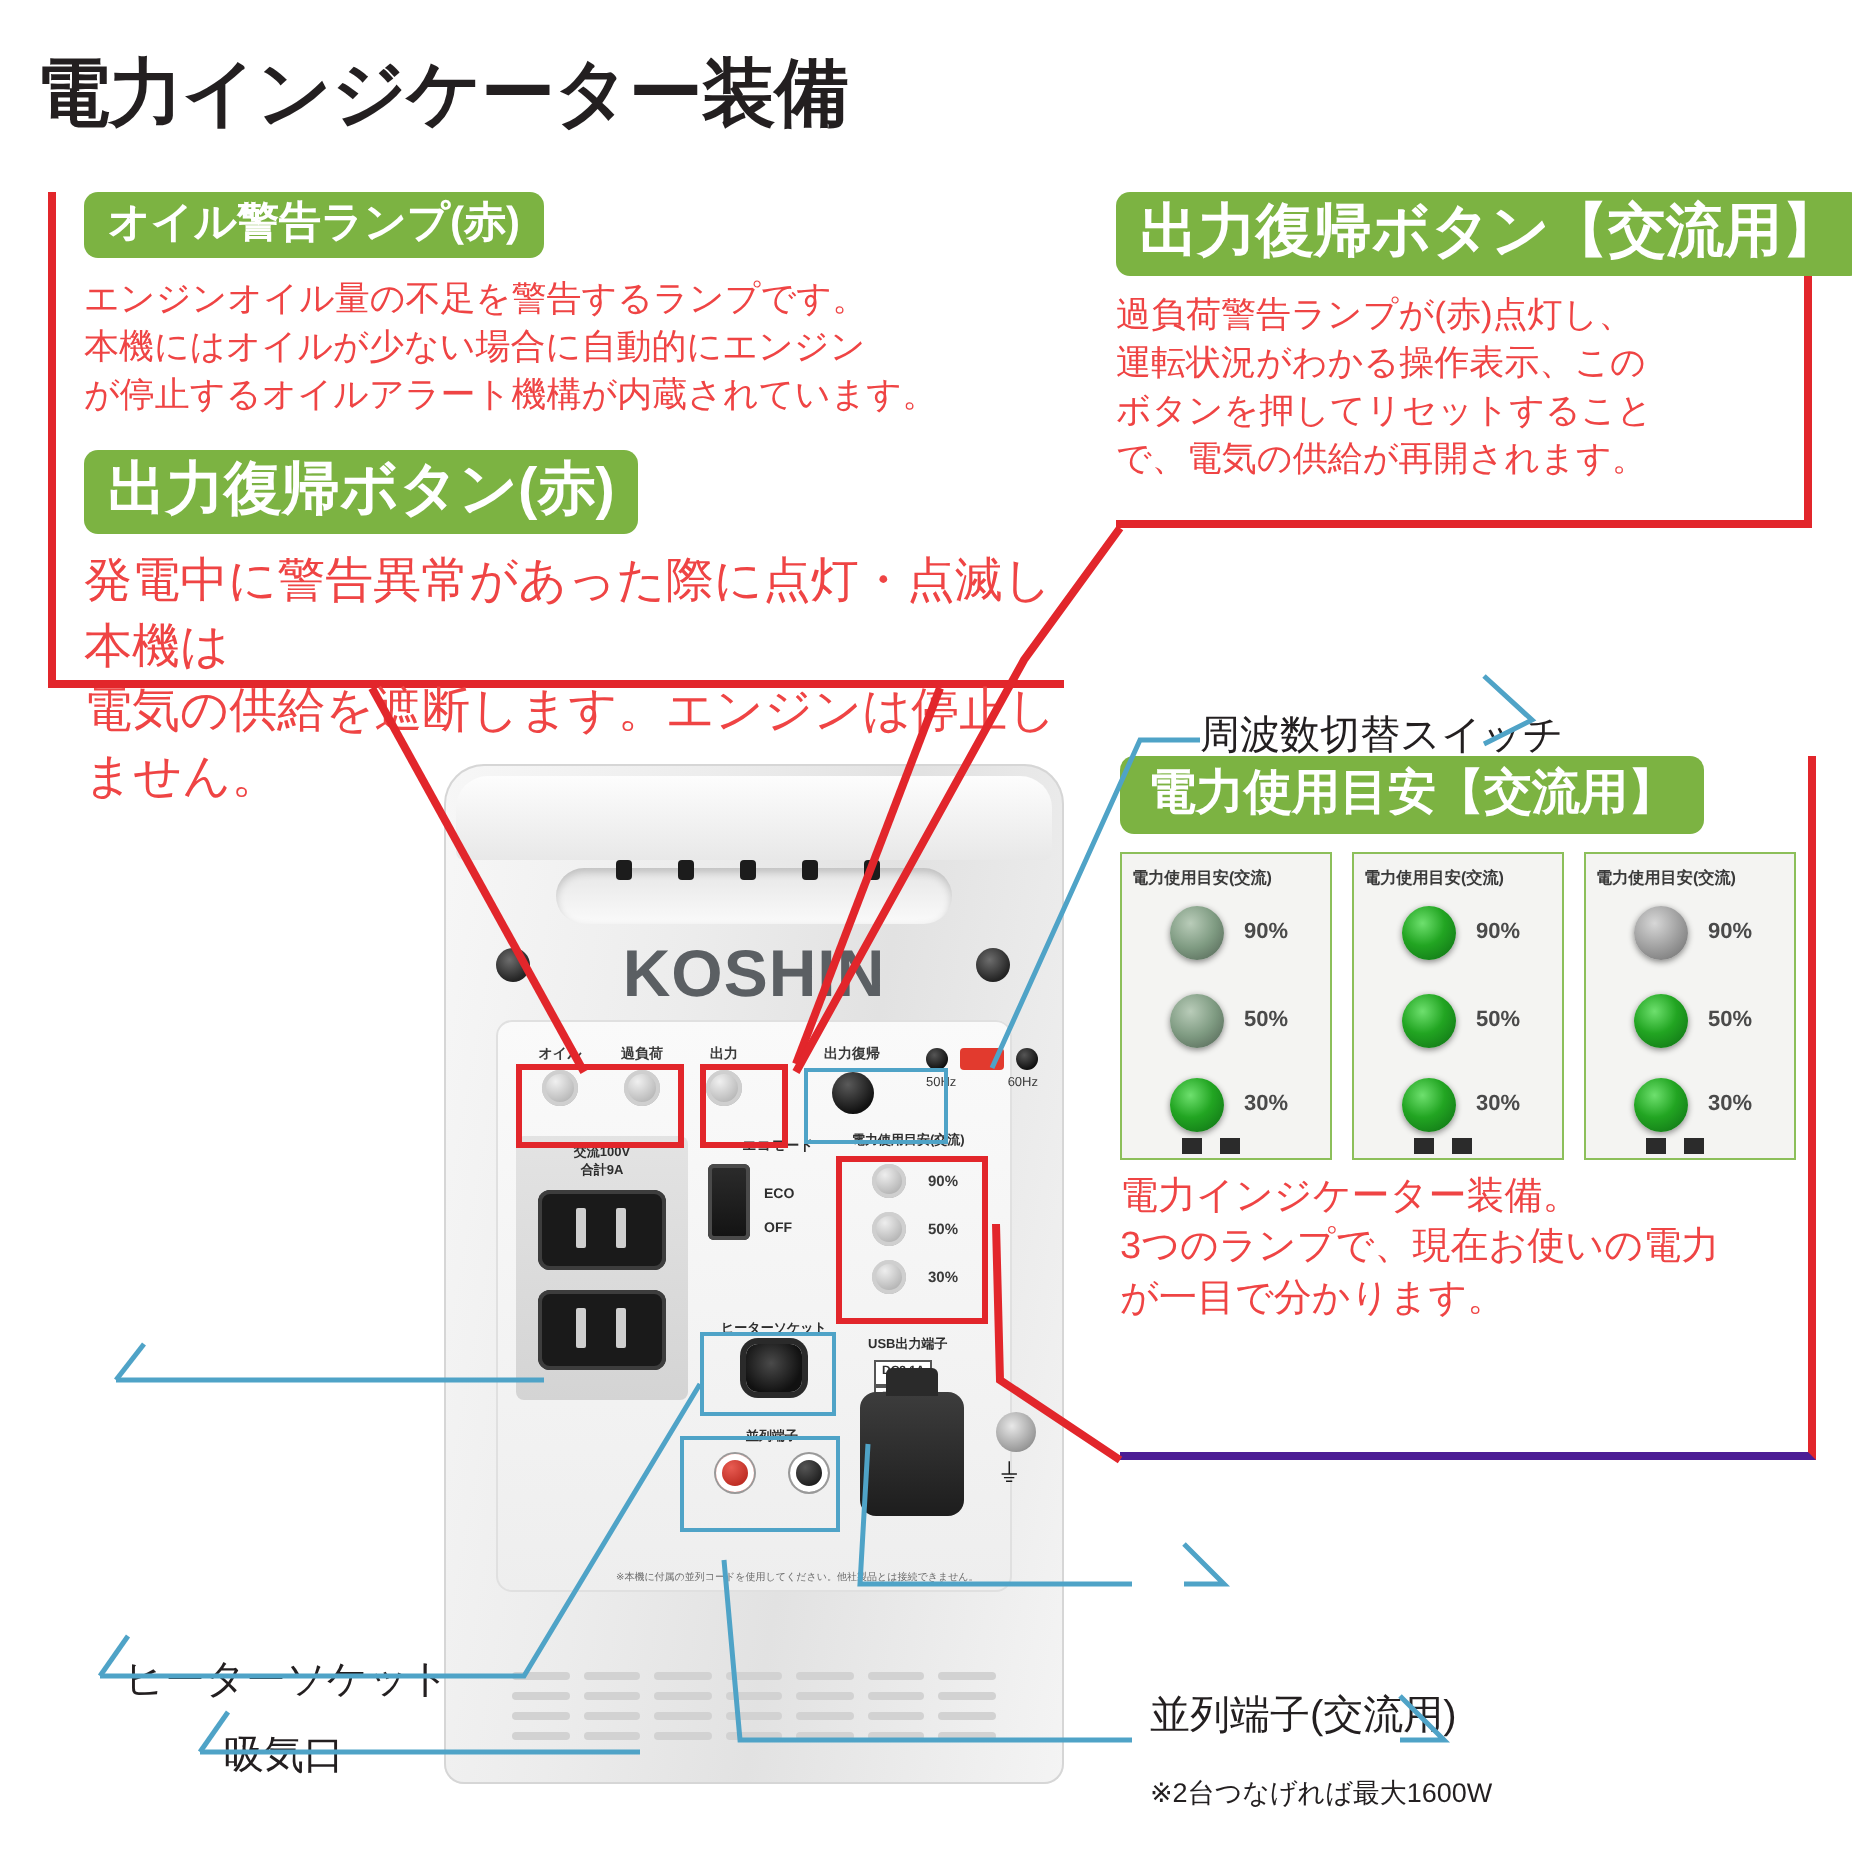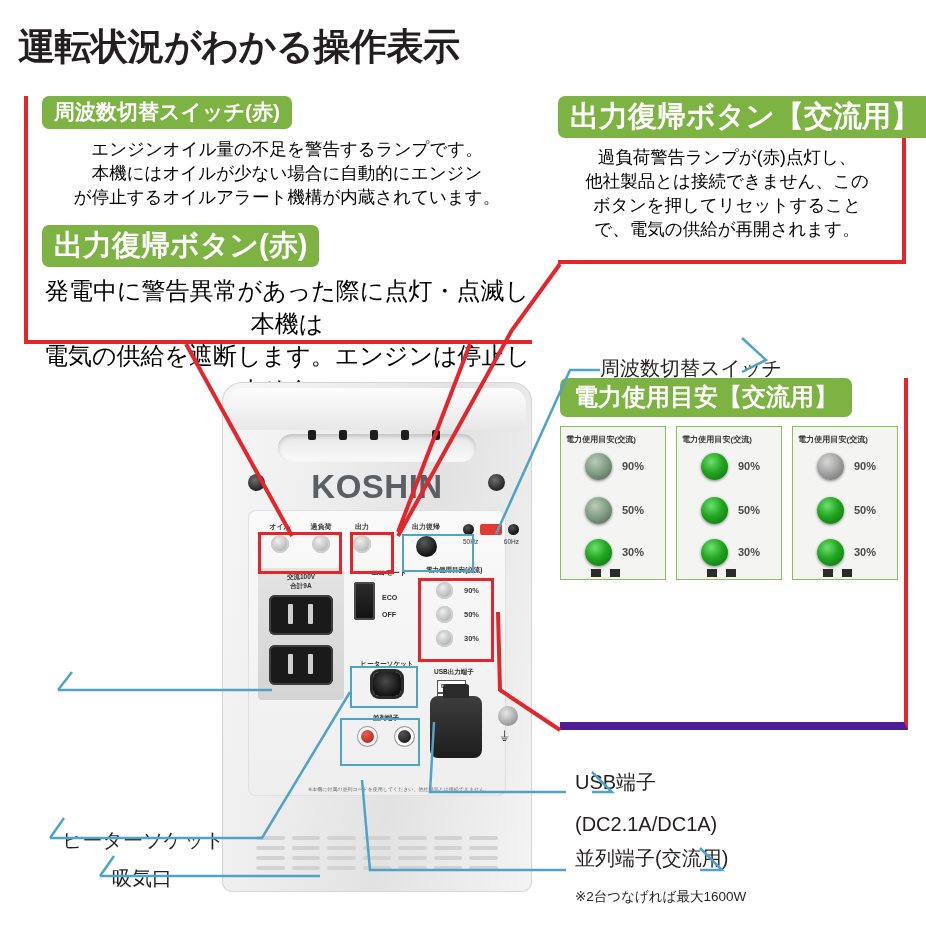--- a/index.html
+++ b/index.html
@@ -27,24 +27,23 @@
     border-radius: 7px;
     padding: 4px 12px 5px 12px;
     white-space: nowrap;
     line-height: 1.15;
   }
   .pill.sz1 { font-size: 21px; }
   .pill.sz2 { font-size: 29px; text-align: center; }
   .pill.sz3 { font-size: 24px; padding: 5px 14px 6px 14px; }
 
   .body-text {
-    color: #000000;
+    color: #ef4444;
     line-height: 1.36;
     white-space: pre-line;
-    text-align: center;
   }
 
   
   .left-block {
     position: absolute; left: 24px; top: 96px;
     width: 508px; height: 248px;
     border-left: 4px solid #e2262b;
     border-bottom: 4px solid #e2262b;
     padding-left: 14px;
   }
@@ -62,21 +61,21 @@
     border-bottom: 4px solid #e2262b;
     padding-right: 6px;
   }
   .right-block .rb-txt { margin-top: 8px; font-size: 17.5px; }
 
   
   .power-block {
     position: absolute; left: 560px; top: 378px;
     width: 348px; height: 352px;
     border-right: 4px solid #e2262b;
-    border-bottom: 8px solid #4c1d95;
+    border-bottom: 4px solid #4c1d95;
     padding-right: 6px;
   }
   .thumbs { display: flex; gap: 10px; margin-top: 9px; }
   .thumb {
     width: 106px; height: 154px;
     border: 1.5px solid #8cbf5a;
     background: #f4f4f2;
     position: relative;
     overflow: hidden;
   }
@@ -269,38 +268,38 @@
   
   .hl { position: absolute; }
   .hl.red  { border: 3px solid #e2262b; }
   .hl.blue { border: 2.5px solid #4fa3c7; }
 </style>
 </head>
 <body>
 
 <div id="root">
 
-  <div class="page-title">運転状況がわかる操作表示</div>
+  <div class="page-title">電力インジケーター装備</div>
 
   <div class="left-block">
-    <div class="pill sz1">周波数切替スイッチ(赤)</div>
+    <div class="pill sz1">オイル警告ランプ(赤)</div>
     <div class="body-text sec1-txt">エンジンオイル量の不足を警告するランプです。
 本機にはオイルが少ない場合に自動的にエンジン
 が停止するオイルアラート機構が内蔵されています。</div>
     <div class="pill2-wrap">
       <div class="pill sz2">出力復帰ボタン(赤)</div>
     </div>
     <div class="body-text sec2-txt">発電中に警告異常があった際に点灯・点滅し本機は
 電気の供給を遮断します。エンジンは停止しません。</div>
   </div>
 
   <div class="right-block">
     <div class="pill sz2">出力復帰ボタン【交流用】</div>
     <div class="body-text rb-txt">過負荷警告ランプが(赤)点灯し、
-他社製品とは接続できません、この
+運転状況がわかる操作表示、この
 ボタンを押してリセットすること
 で、電気の供給が再開されます。</div>
   </div>
 
   <div class="power-block">
     <div class="pill sz3">電力使用目安【交流用】</div>
 
     <div class="thumbs">
 
       <div class="thumb">
@@ -359,39 +358,38 @@
         </div>
         <div class="thumb-feet">
             <i></i>
             <i></i>
           </div>
       </div>
 
     </div>
 
 
+    <div class="body-text power-desc">電力インジケーター装備。
+3つのランプで、現在お使いの電力
+が一目で分かります。</div>
   </div>
 
   <div class="callout" style="left:600px; top:338px;">
     <div class="l1">周波数切替スイッチ</div>
   </div>
 
 
   <div class="callout" style="left:62px; top:810px;">
     <div class="l1">ヒーターソケット</div>
   </div>
 
   <div class="callout" style="left:112px; top:848px;">
     <div class="l1">吸気口</div>
   </div>
 
-  <div class="callout" style="left:575px; top:752px;">
-    <div class="l1">USB端子</div>
-    <div class="l1">(DC2.1A/DC1A)</div>
-  </div>
 
   <div class="callout" style="left:575px; top:828px;">
     <div class="l1">並列端子(交流用)</div>
     <div class="l3">※2台つなげれば最大1600W</div>
   </div>
 
   <div class="unit">
     <div class="unit-body"></div>
     <div class="unit-top-lip"></div>
     <div class="handle"></div>

